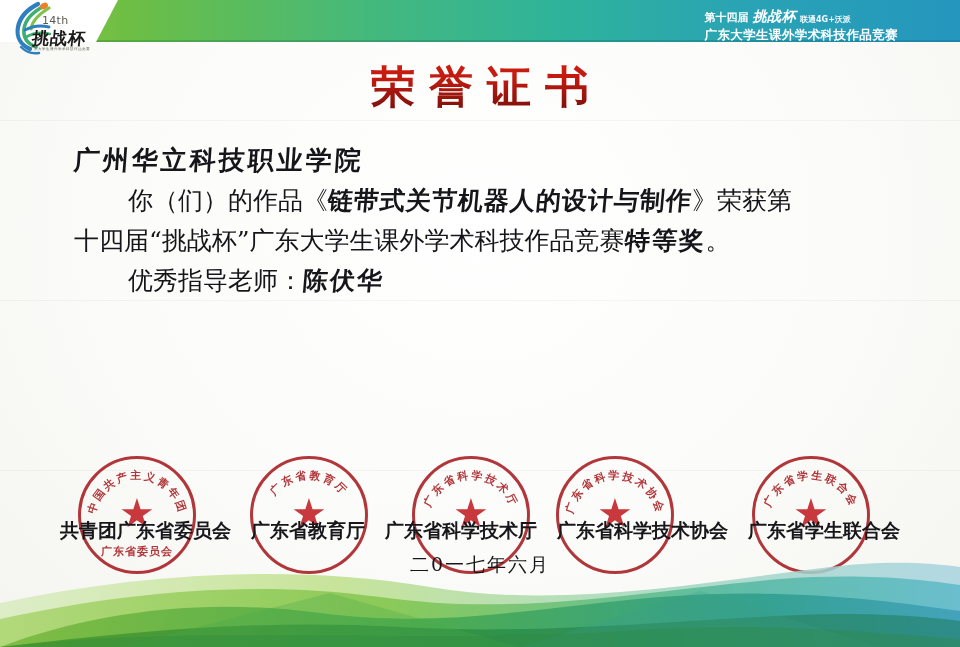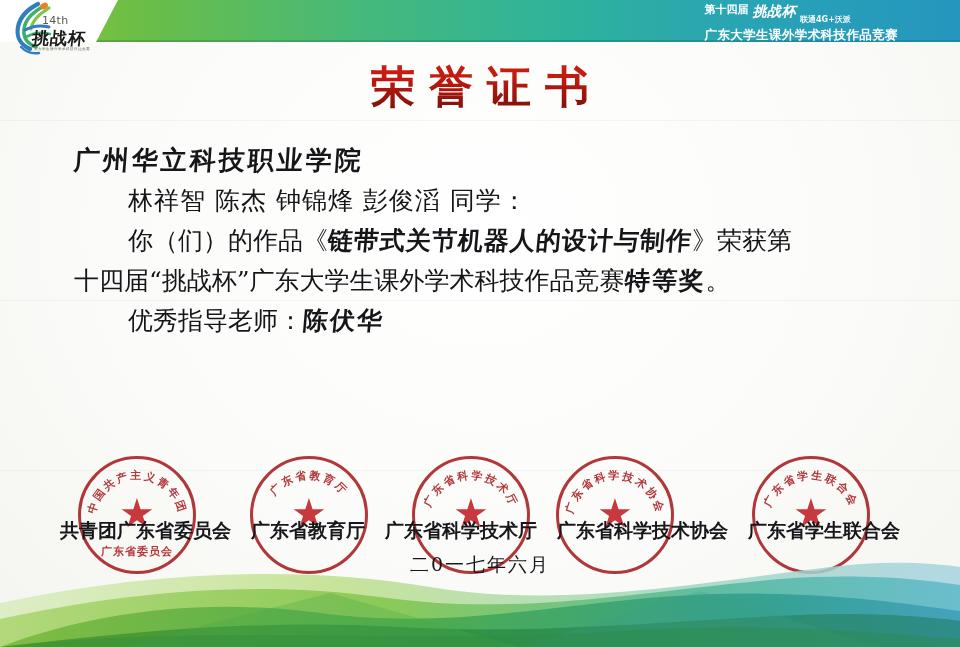--- a/index.html
+++ b/index.html
@@ -62,21 +62,21 @@
   }
   
   .header-text{
     position:absolute;right:62px;top:3px;z-index:4;
     text-align:left;color:#ffffff;
     line-height:1.25;
   }
   .ht-line1{
     font-family:"DejaVu Serif", serif;
     font-size:11px;font-weight:bold;white-space:nowrap;
-    display:flex;align-items:flex-start;gap:4px;
+    display:flex;align-items:flex-end;gap:4px;
   }
   .ht-cup{
     font-size:14px;font-style:italic;font-weight:bold;
     font-family:"DejaVu Serif", serif;
     letter-spacing:.5px;
   }
   .ht-4g{
     font-size:8px;font-weight:bold;letter-spacing:0;
     font-family:"DejaVu Sans", sans-serif;
     opacity:.95;
@@ -210,21 +210,20 @@
     </div>
     <div class="ht-line2">广东大学生课外学术科技作品竞赛</div>
   </div>
 
   <div class="title">荣誉证书</div>
 
   <div class="body-block">
     <div class="ln">
       <span class="ln-school">广州华立科技职业学院</span>
     </div>
-    <div class="ln ln-names">林祥智 陈杰 钟锦烽 彭俊滔 同学：</div>
     <div class="ln ln-ind">
       <span>你（们）的作品《</span><span class="hand work-title">链带式关节机器人的设计与制作</span><span>》荣获第</span>
     </div>
     <div class="ln ln-full">
       <span>十四届“挑战杯”广东大学生课外学术科技作品竞赛</span><span class="hand">特等奖</span><span>。</span>
     </div>
     <div class="ln ln-ind">
       <span>优秀指导老师：</span><span class="hand">陈伏华</span>
     </div>
   </div>

